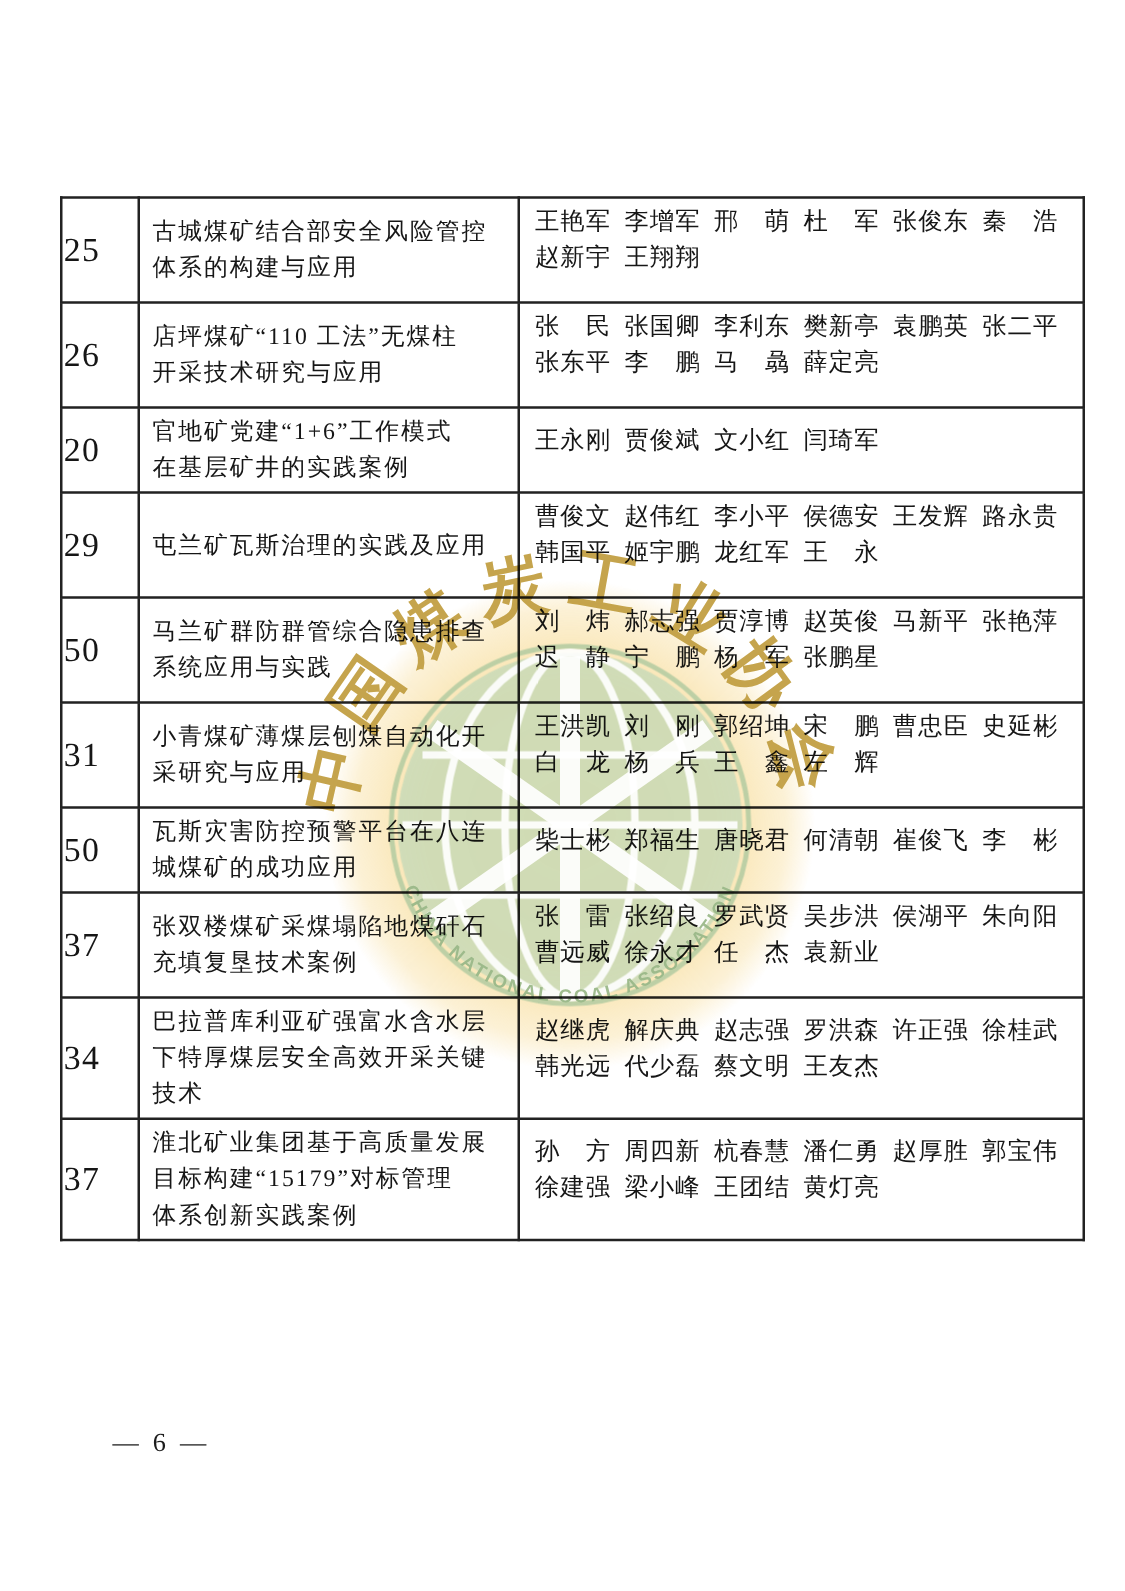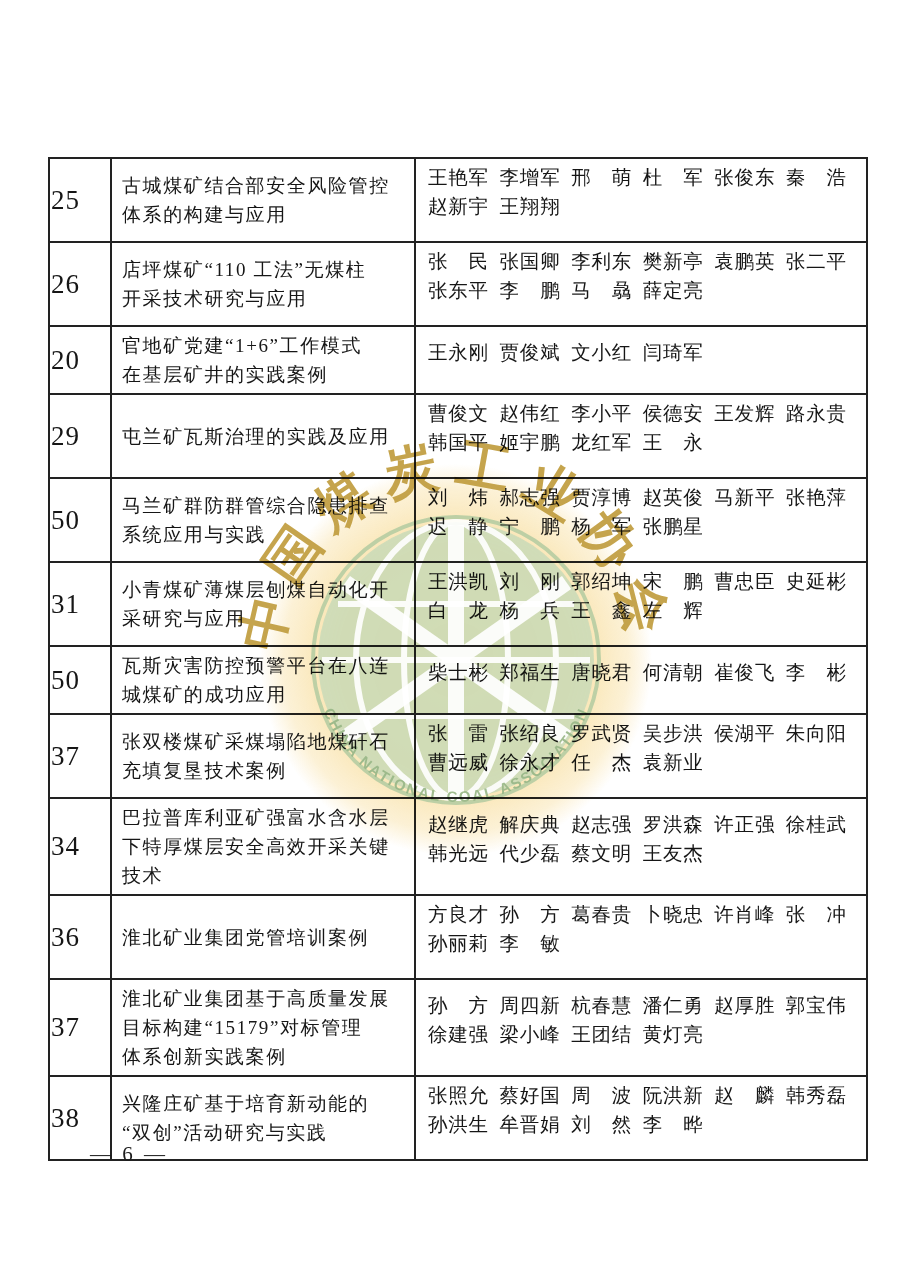--- a/index.html
+++ b/index.html
@@ -144,39 +144,26 @@
         </tr>
         <tr>
           <td class="num">34</td>
           <td class="title">巴拉普库利亚矿强富水含水层
 下特厚煤层安全高效开采关键
 技术</td>
           <td class="authors">赵继虎 解庆典 赵志强 罗洪森 许正强 徐桂武
 韩光远 代少磊 蔡文明 王友杰</td>
         </tr>
         <tr>
-          <td class="num">36</td>
-          <td class="title">淮北矿业集团党管培训案例</td>
-          <td class="authors">方良才 孙　方 葛春贵 卜晓忠 许肖峰 张　冲
-孙丽莉 李　敏</td>
-        </tr>
-        <tr>
           <td class="num">37</td>
           <td class="title">淮北矿业集团基于高质量发展
 目标构建“15179”对标管理
 体系创新实践案例</td>
           <td class="authors">孙　方 周四新 杭春慧 潘仁勇 赵厚胜 郭宝伟
 徐建强 梁小峰 王团结 黄灯亮</td>
-        </tr>
-        <tr>
-          <td class="num">38</td>
-          <td class="title">兴隆庄矿基于培育新动能的
-“双创”活动研究与实践</td>
-          <td class="authors">张照允 蔡好国 周　波 阮洪新 赵　麟 韩秀磊
-孙洪生 牟晋娟 刘　然 李　晔</td>
         </tr>
       </tbody>
     </table>
   </div>
 
   <svg class="watermark" width="460" height="460" viewBox="0 0 460 460" aria-hidden="true">
     <defs>
       <radialGradient id="glow">
         <stop offset="0%" stop-color="#f8dd9b" stop-opacity="0.95"></stop>
         <stop offset="60%" stop-color="#f8dd9b" stop-opacity="0.88"></stop>

